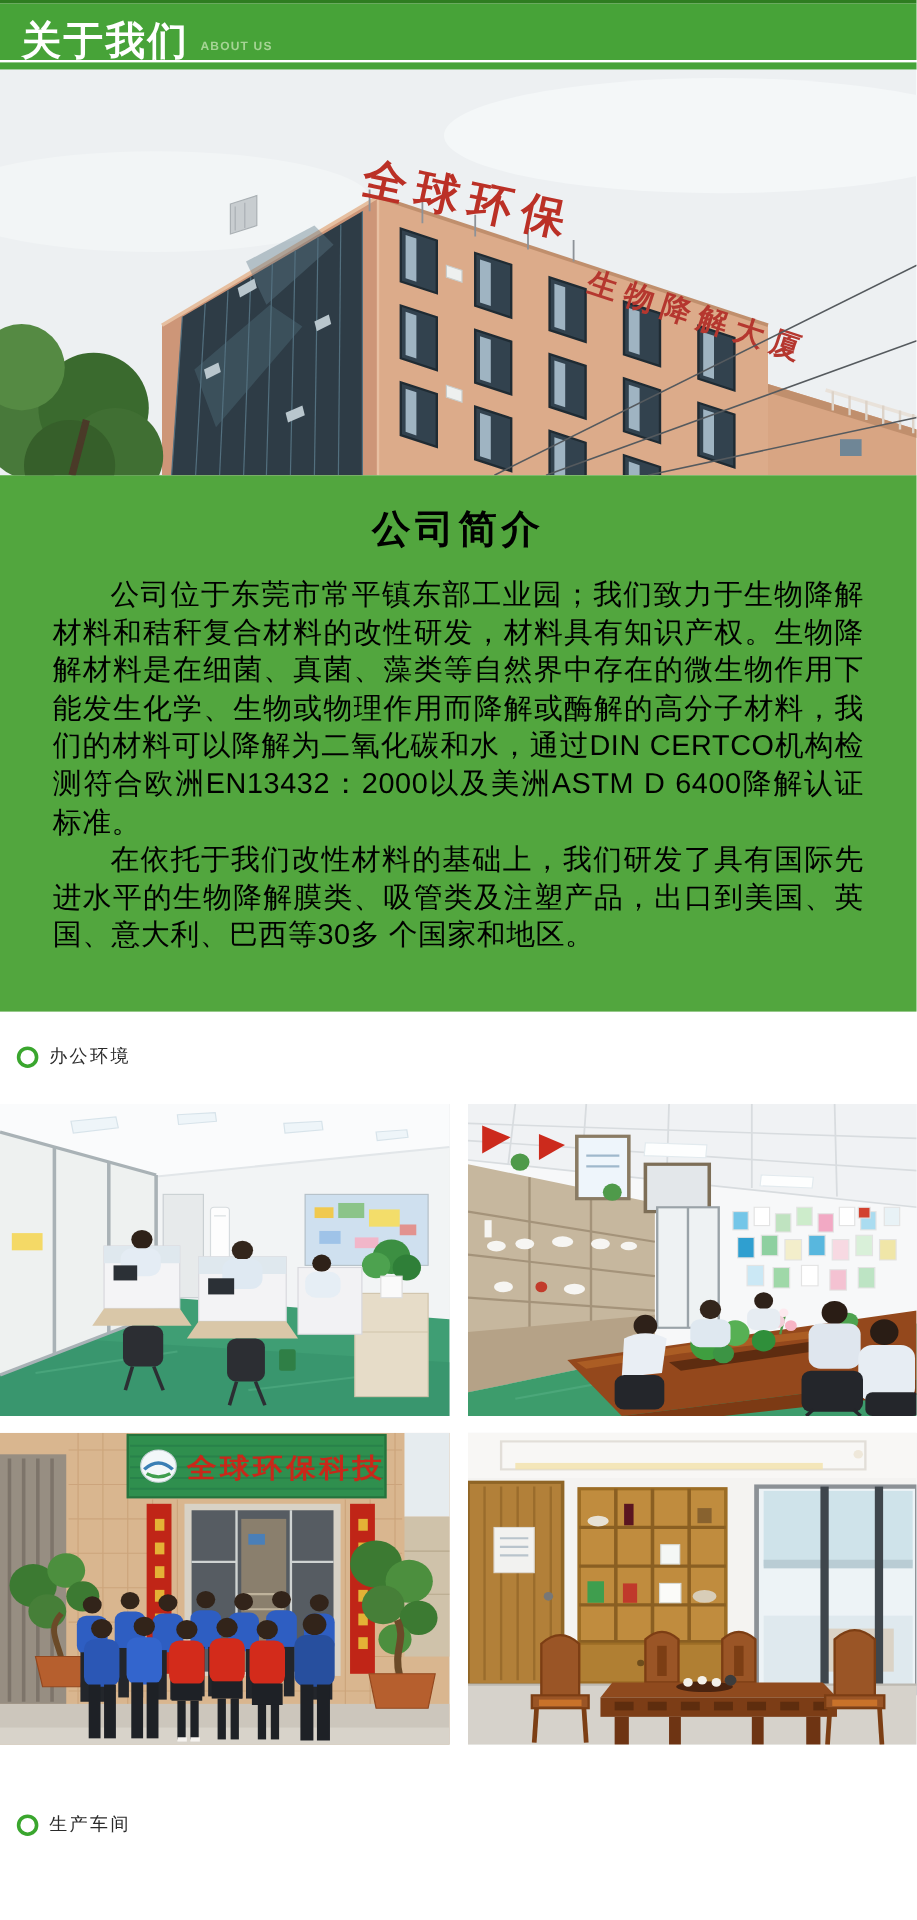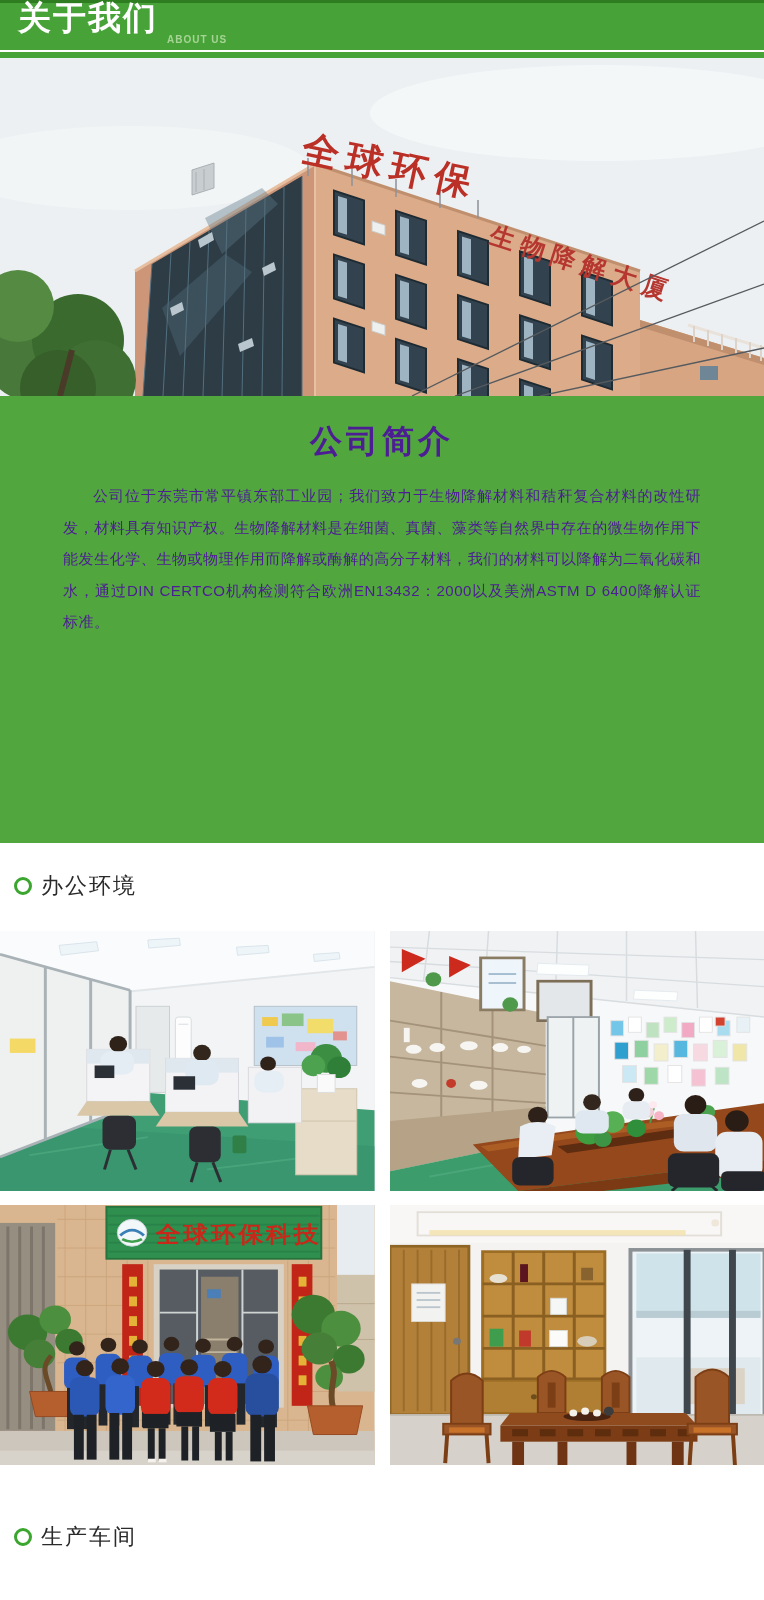--- a/index.html
+++ b/index.html
@@ -2,40 +2,40 @@
 <html><head>
 <meta charset="utf-8">
 <style>
   html,body{margin:0;padding:0;background:#ffffff;}
   body{font-family:"Liberation Sans","DejaVu Sans",sans-serif;}
   .page{width:764px;height:1600px;overflow:hidden;background:#fff;}
 
   
   .hdr-top{height:3px;background:#2e7d20;}
   .hdr-band{height:47px;background:#47a338;display:flex;align-items:flex-end;padding-left:18px;box-sizing:border-box;}
-  .hdr-title{color:#ffffff;font-size:33px;font-weight:bold;line-height:1;letter-spacing:2px;padding-bottom:16px;}
+  .hdr-title{color:#ffffff;font-size:33px;font-weight:bold;line-height:1;letter-spacing:2px;padding-bottom:0;}
   .hdr-sub{color:#a6d495;font-size:10px;font-weight:bold;letter-spacing:1px;margin-left:9px;padding-bottom:5px;}
   .hdr-sep{height:2px;background:#ffffff;}
   .hdr-strip{height:6px;background:#47a338;}
 
   
   .hero{display:block;}
   .hero svg{display:block;}
 
   
-  .intro{background:#52a63e;color:#4c1d95;padding:24px 63px 30px;box-sizing:border-box;height:447px;overflow:hidden;}
+  .intro{background:#52a63e;color:#000000;padding:24px 44px 30px;box-sizing:border-box;height:447px;overflow:hidden;}
   .intro h2{margin:0 0 16px;text-align:center;font-size:32px;font-weight:bold;letter-spacing:4px;}
-  .intro p{margin:0;font-size:15px;line-height:31.6px;text-indent:2em;text-align:justify;letter-spacing:0.5px;}
+  .intro p{margin:0;font-size:24px;line-height:31.6px;text-indent:2em;text-align:justify;letter-spacing:0.5px;}
 
   
   .sec{display:flex;align-items:center;padding-left:14px;}
   .sec.office{margin:28px 0 30px;}
   .sec.production{margin:57px 0 0;}
   .ring{width:12px;height:12px;border:3px solid #3aa62e;border-radius:50%;flex:0 0 auto;}
-  .sec-label{margin-left:9px;font-size:22px;color:#2a2a2a;font-weight:500;letter-spacing:2px;}
+  .sec-label{margin-left:9px;font-size:15px;color:#2a2a2a;font-weight:500;letter-spacing:2px;}
 
   
   .grid{display:grid;grid-template-columns:1fr 1fr;gap:14px 15px;}
   .photo{height:260px;overflow:hidden;background:#eef0f1;}
   .photo svg{display:block;width:100%;height:100%;}
 </style>
 </head>
 <body>
 
 <div class="page">
@@ -169,20 +169,21 @@
         <circle cx="96" cy="322" r="40" fill="#406f33"></circle>
         <circle cx="58" cy="330" r="38" fill="#365f2a"></circle>
         <path d="M60,338 L72,292" stroke="#4a3a28" stroke-width="6" fill="none"></path>
       </g>
     </svg>
   </figure>
 
   <section class="intro">
     <h2>公司简介</h2>
     <p>公司位于东莞市常平镇东部工业园；我们致力于生物降解材料和秸秆复合材料的改性研发，材料具有知识产权。生物降解材料是在细菌、真菌、藻类等自然界中存在的微生物作用下能发生化学、生物或物理作用而降解或酶解的高分子材料，我们的材料可以降解为二氧化碳和水，通过DIN CERTCO机构检测符合欧洲EN13432：2000以及美洲ASTM D 6400降解认证标准。</p>
+    <p>在依托于我们改性材料的基础上，我们研发了具有国际先进水平的生物降解膜类、吸管类及注塑产品，出口到美国、英国、意大利、巴西等30多 个国家和地区。</p>
   </section>
 
   <div class="sec office">
     <span class="ring"></span>
     <span class="sec-label">办公环境</span>
   </div>
 
   <div class="grid">
 
     <figure class="photo" style="margin:0">

